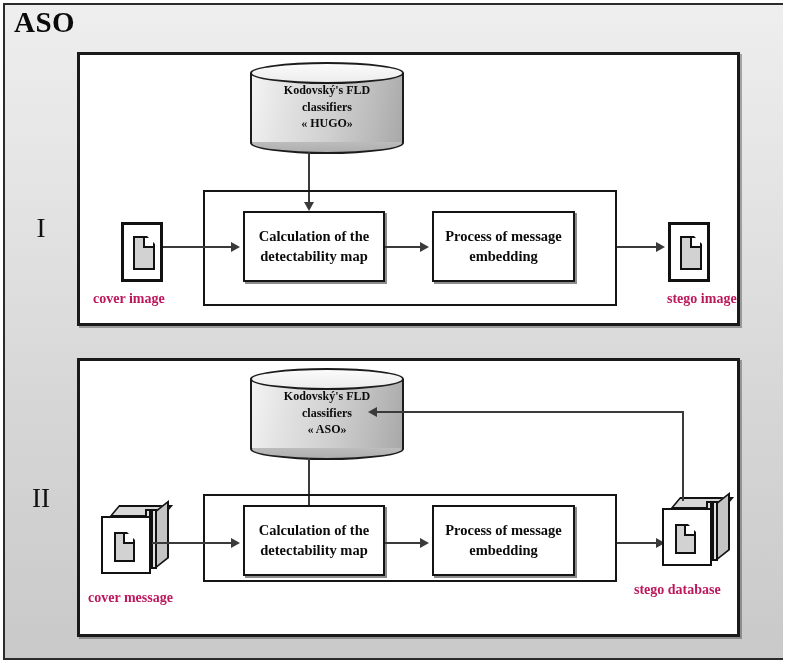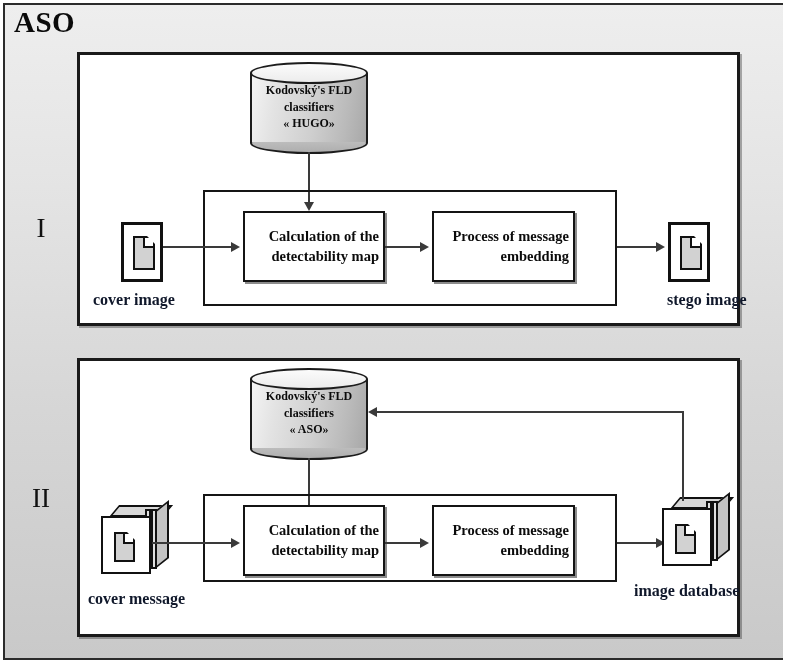--- a/index.html
+++ b/index.html
@@ -42,27 +42,27 @@
   .proc-container{
     position:absolute;border:2px solid #151515;background:transparent;
     box-sizing:border-box;
   }
 
   
   .proc-box{
     position:absolute;background:#ffffff;
     border:2px solid #141414;box-sizing:border-box;
     box-shadow:2px 2px 0 rgba(0,0,0,0.45);
-    display:flex;align-items:center;justify-content:center;text-align:right;
+    display:flex;align-items:center;justify-content:center;text-align:center;
     font-family:"Liberation Serif",serif;font-weight:bold;font-size:14.5px;
     color:#0b0b0b;line-height:1.32;padding:2px 4px;
   }
 
   
-  .cylinder{position:absolute;}
+  .cylinder{position:absolute;padding-left:36px;}
   .cyl-body{
     position:absolute;left:0;top:11px;width:100%;height:calc(100% - 22px);
     background:linear-gradient(100deg,#f4f4f4 0%,#e3e3e3 22%,#cfcfcf 55%,#b9b9b9 82%,#a8a8a8 100%);
     border-left:2px solid #1c1c1c;border-right:2px solid #1c1c1c;
     box-sizing:border-box;
   }
   .cyl-top{
     position:absolute;left:0;top:0;width:100%;height:22px;
     border:2px solid #1c1c1c;border-radius:50%;
     background:linear-gradient(180deg,#fbfbfb,#ececec);
@@ -113,21 +113,21 @@
     position:absolute;left:0;top:11px;width:50px;height:58px;
     background:#ffffff;border:2.5px solid #111;box-sizing:border-box;
   }
   .db-slice{
     position:absolute;top:4px;height:60px;width:6px;
     background:#e0e0e0;border:2px solid #111;box-sizing:border-box;
   }
 
   .caption{
     position:absolute;font-family:"Liberation Serif",serif;
-    font-weight:bold;font-size:16px;color:#0f172a;white-space:nowrap;
+    font-weight:bold;font-size:14px;color:#be185d;white-space:nowrap;
   }
 
   
   .ln{position:absolute;background:#3a3a3a;}
   .ln-h{height:2px;}
   .ln-v{width:2px;}
   .arrow-r{
     position:absolute;width:0;height:0;
     border-top:5px solid transparent;border-bottom:5px solid transparent;
     border-left:9px solid #3a3a3a;
@@ -245,18 +245,18 @@
     <div class="db-top"></div>
     <div class="db-side"></div>
     <div class="db-slice" style="left:44px;"></div>
     <div class="db-slice" style="left:50px;"></div>
     <div class="db-front">
       <div class="doc" style="left:11px;top:14px;width:21px;height:30px;">
         <div class="doc-fold"></div>
       </div>
     </div>
   </div>
-  <div class="caption" style="left:634px;top:582px;">image database</div>
+  <div class="caption" style="left:634px;top:582px;">stego database</div>
 
   <div class="ln ln-v" style="left:682px;top:411px;height:90px;"></div>
   <div class="ln ln-h" style="left:377px;top:411px;width:306px;"></div>
   <div class="arrow-l" style="left:368px;top:407px;"></div>
 </div>
 
 </body></html>

